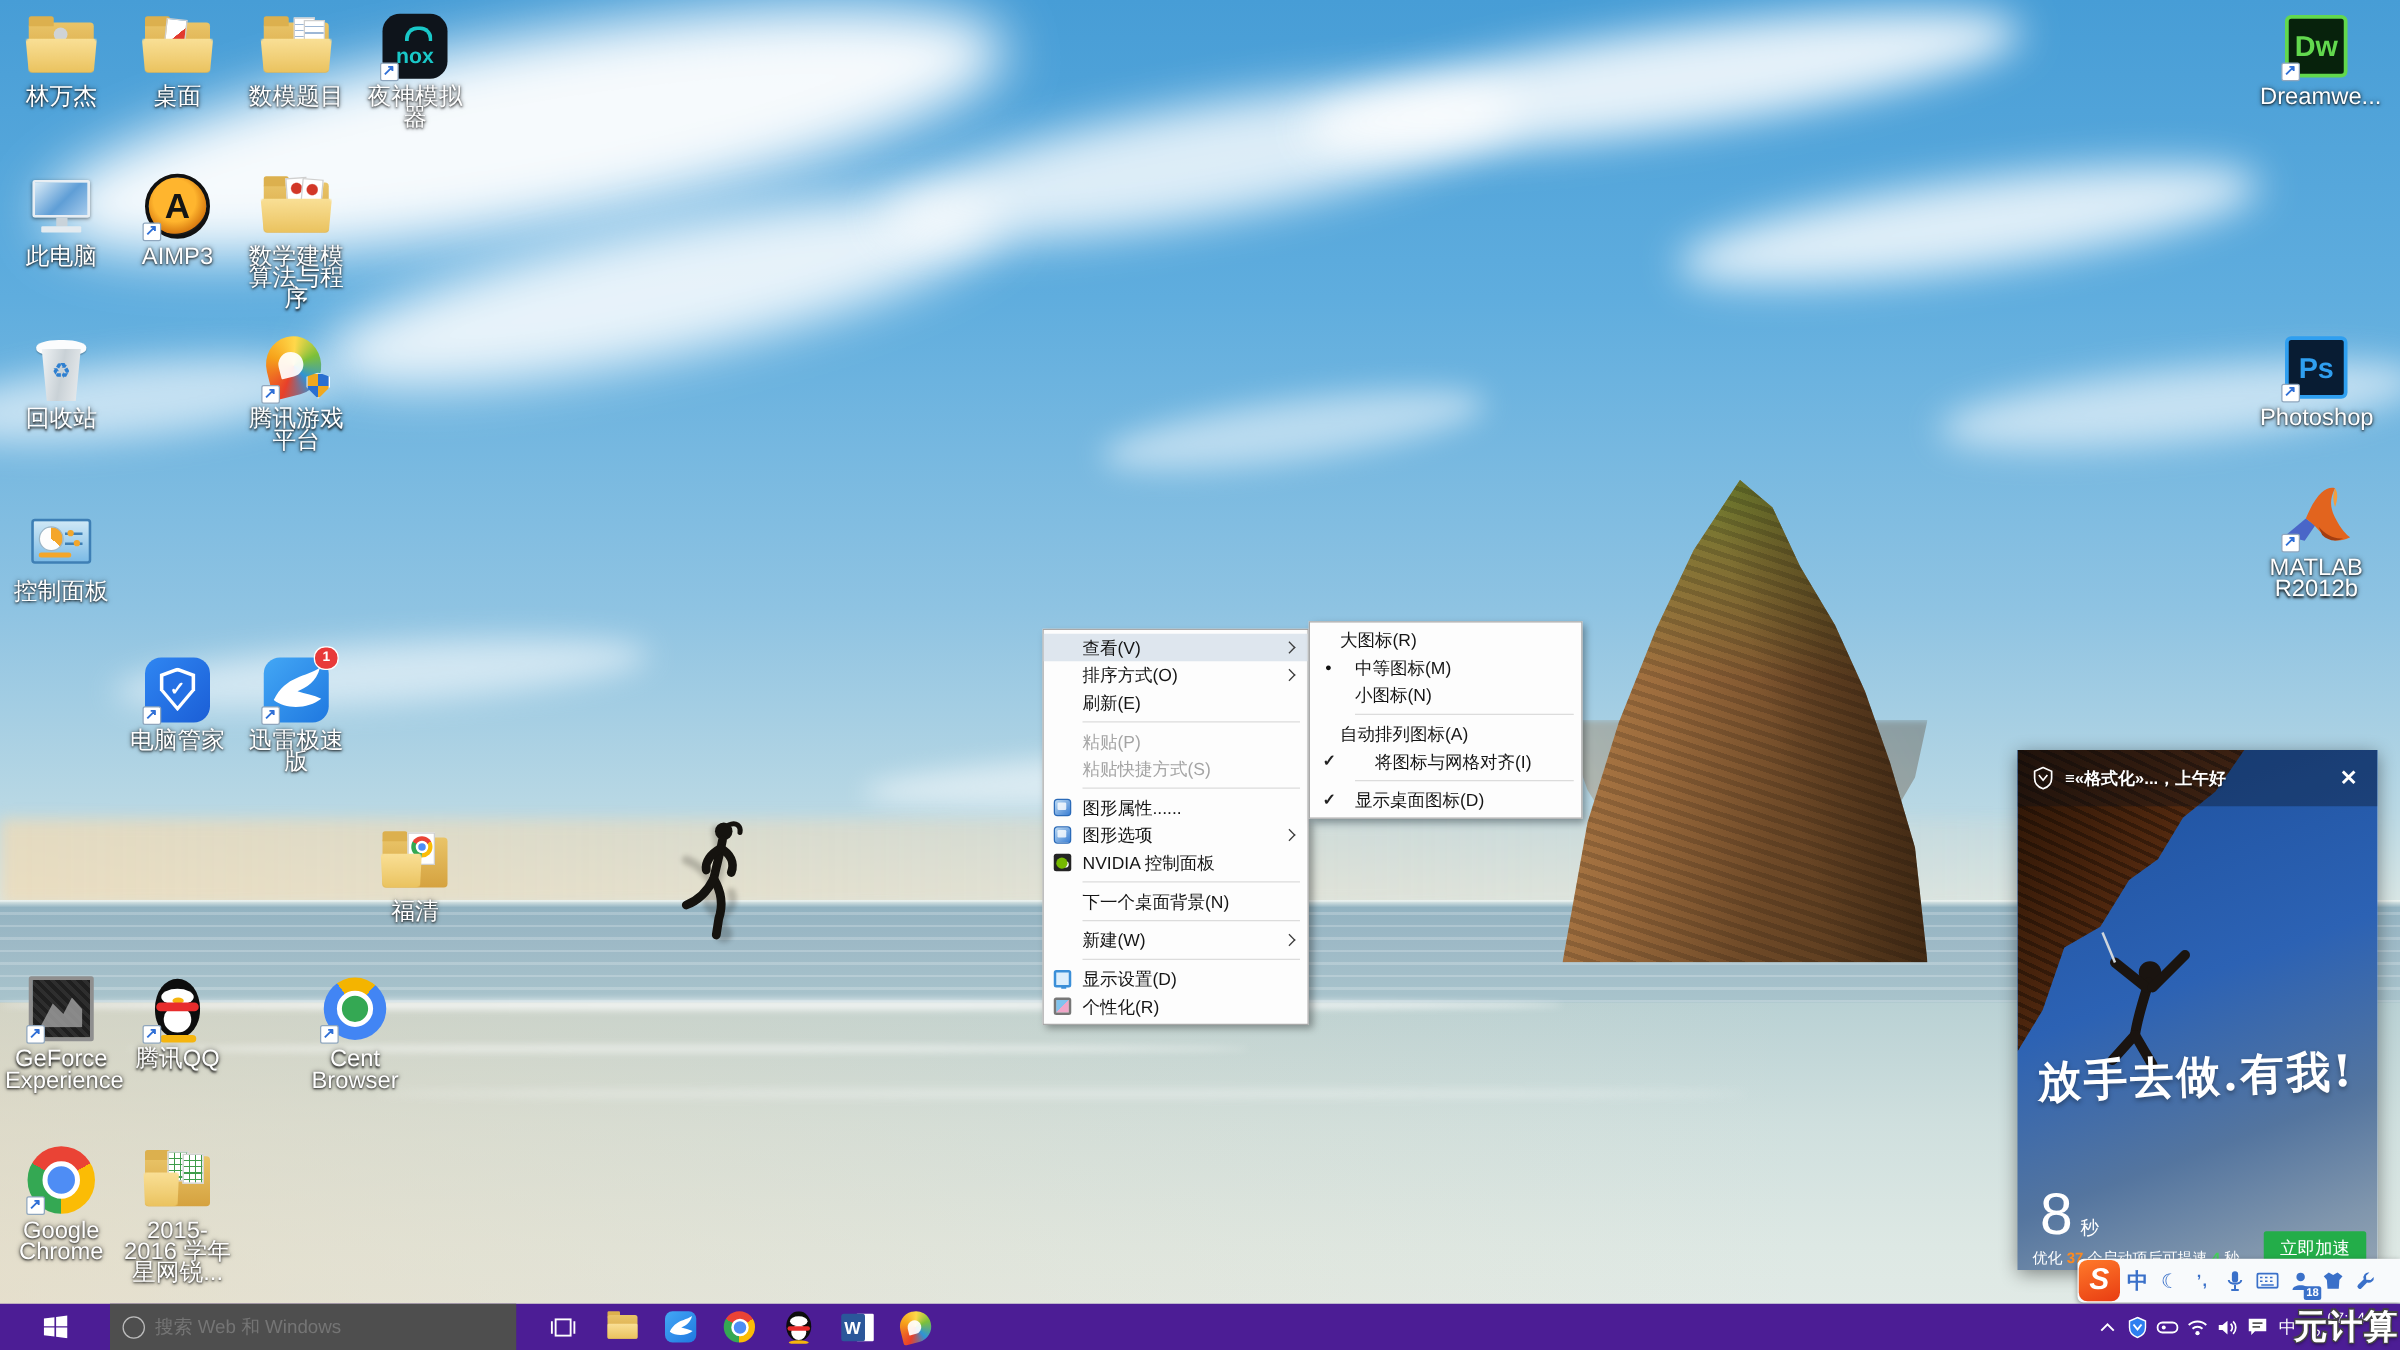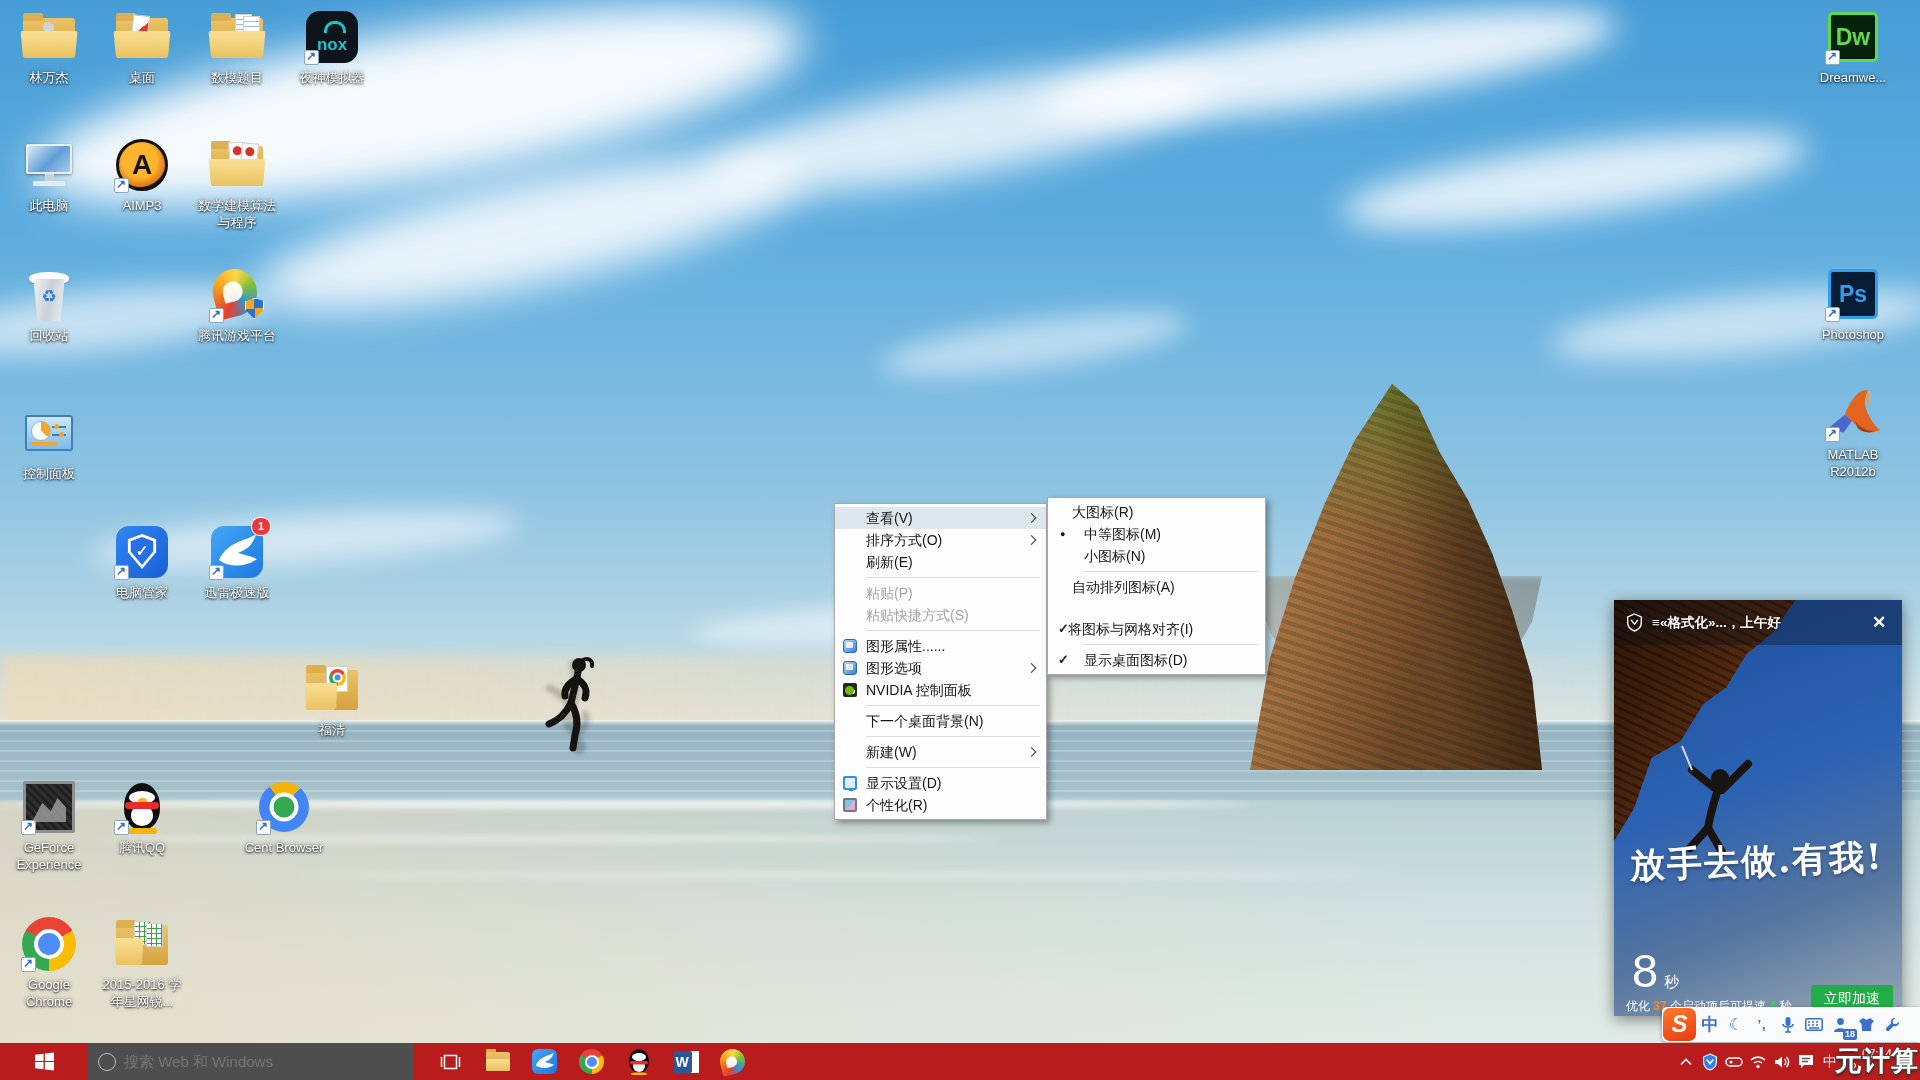--- a/index.html
+++ b/index.html
@@ -20,21 +20,21 @@
     background:linear-gradient(105deg,#c28a4e 0%,#9a6a3c 35%,#6f4a28 62%,#4c3118 100%);}
   .rock::before{content:"";position:absolute;inset:0;background:linear-gradient(180deg,rgba(104,126,44,.95) 0%,rgba(104,126,44,.5) 16%,rgba(104,126,44,0) 42%);}
   .rock::after{content:"";position:absolute;inset:0;background:repeating-linear-gradient(18deg,rgba(0,0,0,.14) 0 4px,rgba(0,0,0,0) 4px 9px),linear-gradient(75deg,rgba(0,0,0,0) 55%,rgba(40,24,10,.4) 78%);}
   .rockref{top:772px;transform:scaleY(-.5);transform-origin:top;filter:blur(6px);opacity:.32;}
   .runner{position:absolute;left:545px;top:655px;}
   .runnerref{position:absolute;left:545px;top:757px;transform:scaleY(-1);transform-origin:top;opacity:.22;filter:blur(2px);}
 
   
   .di{position:absolute;width:90px;text-align:center;}
   .ig{position:relative;width:58px;height:58px;margin:0 auto;}
-  .dil{margin-top:3px;font-size:13px;line-height:17px;color:#fff;text-shadow:0 1px 2px rgba(0,0,0,.9),0 0 4px rgba(0,0,0,.55);}
+  .dil{margin-top:3px;font-size:19px;line-height:17px;color:#fff;text-shadow:0 1px 2px rgba(0,0,0,.9),0 0 4px rgba(0,0,0,.55);}
   .sc{position:absolute;left:1px;bottom:1px;width:15px;height:15px;background:#fff;border:1px solid #8fa6bd;border-radius:2px;box-sizing:border-box;}
   .sc::before{content:"\2197";position:absolute;left:1px;top:-2px;color:#2f6fd6;font-size:12px;font-weight:bold;}
   .badge{position:absolute;right:-5px;top:-6px;min-width:12px;height:17px;border-radius:9px;background:#e83a3a;border:1px solid #fff;color:#fff;font-size:11px;line-height:17px;padding:0 3px;font-weight:bold;}
 
   .fold{position:absolute;left:3px;top:10px;width:52px;height:40px;}
   .fold .fb{position:absolute;inset:0;background:linear-gradient(#e9c468,#d5a23f);border-radius:3px;}
   .fold .ft{position:absolute;left:0;top:-5px;width:20px;height:8px;background:#dcb04e;border-radius:2px 2px 0 0;}
   .fold .ff{position:absolute;left:0;bottom:0;width:52px;height:25px;background:linear-gradient(#f9df95,#eac25e);border-radius:2px 2px 3px 3px;transform:perspective(50px) rotateX(-10deg);transform-origin:50% 100%;}
   .page{position:absolute;background:#fff;border:1px solid #cfcfcf;width:17px;height:24px;box-sizing:border-box;}
   .pg-red{background:linear-gradient(135deg,#fff 55%,#e23b2e 56%);}
@@ -135,21 +135,21 @@
   
   .sogou{position:absolute;left:1662px;top:1007px;width:258px;height:35px;background:#f8fafc;border-radius:5px 0 0 5px;box-shadow:0 1px 4px rgba(0,0,0,.35);display:flex;align-items:center;z-index:45;}
   .slogo{position:relative;width:33px;height:33px;margin:0 1px;background:linear-gradient(160deg,#ff7a2a,#e83c12);border-radius:7px;color:#fff;font-weight:bold;font-style:italic;font-size:24px;text-align:center;line-height:32px;}
   .sico{position:relative;width:26px;height:26px;display:flex;align-items:center;justify-content:center;color:#3a70c9;}
   .szh{font-size:17px;font-weight:bold;}
   .smoon{font-size:16px;}
   .spunc{font-size:13px;font-weight:bold;letter-spacing:1px;}
   .sbadge{position:absolute;right:-4px;bottom:-2px;background:#3a70c9;color:#fff;font-size:9px;line-height:11px;padding:0 2px;border-radius:2px;font-weight:bold;}
 
   
-  .tb{position:absolute;left:0;bottom:0;width:1920px;height:37px;background:#b91c1c;z-index:50;display:flex;align-items:center;}
+  .tb{position:absolute;left:0;bottom:0;width:1920px;height:37px;background:#4c1d95;z-index:50;display:flex;align-items:center;}
   .tstart{width:88px;height:37px;display:flex;align-items:center;justify-content:center;}
   .tsearch{position:relative;width:325px;height:37px;background:#4e4e4e;display:flex;align-items:center;}
   .tsearch input{background:transparent;border:none;outline:none;color:#d6d6d6;font-size:15px;width:270px;margin-left:34px;font-family:"Liberation Sans",sans-serif;}
   .tsearch .cort{position:absolute;left:10px;top:10px;width:16px;height:16px;border:1.6px solid #cfcfcf;border-radius:50%;opacity:.85;}
   .tbtn{width:47px;height:37px;display:flex;align-items:center;justify-content:center;position:relative;}
   .tfold{position:relative;width:24px;height:19px;}
   .tfold .b1{position:absolute;inset:0;background:linear-gradient(#e9c468,#d5a23f);border-radius:2px;}
   .tfold .b2{position:absolute;left:0;top:-3px;width:10px;height:5px;background:#dcb04e;border-radius:1px 1px 0 0;}
   .tfold .b3{position:absolute;left:0;bottom:0;width:24px;height:12px;background:linear-gradient(#f9df95,#eac25e);border-radius:1px;}
   .txl{position:relative;width:25px;height:25px;background:linear-gradient(135deg,#43a7f5,#1f78e0);border-radius:6px;}
@@ -466,21 +466,21 @@
           <span class="gpers"></span>
         </span><span>个性化(R)</span></div>
   </div>
 
   <div class="menu" style="left:1047px;top:497px;width:219px;">
     <div class="mi" style="padding-left:24px;"><span>大图标(R)</span></div>
     <div class="mi" style="padding-left:36px;"><span class="radio"></span><span>中等图标(M)</span></div>
     <div class="mi" style="padding-left:36px;"><span>小图标(N)</span></div>
     <div class="msep" style="margin-left:36px;"></div>
     <div class="mi" style="padding-left:24px;"><span>自动排列图标(A)</span></div>
-    <div class="mi" style="padding-left:20px;margin-top:20px;"><span class="chk"></span><span>将图标与网格对齐(I)</span></div>
+    <div class="mi" style="padding-left:52px;"><span class="chk"></span><span>将图标与网格对齐(I)</span></div>
     <div class="msep" style="margin-left:36px;"></div>
     <div class="mi" style="padding-left:36px;"><span class="chk"></span><span>显示桌面图标(D)</span></div>
   </div>
 
   <div class="pop">
     <div class="poprock"></div>
     <div style="position:absolute;left:48px;top:140px;z-index:2;">
       <svg width="110" height="130" viewBox="0 0 110 130">
           <g fill="none" stroke="#1a1410" stroke-width="8" stroke-linecap="round">
             <circle cx="58" cy="38" r="9" fill="#1a1410" stroke="none"></circle>

